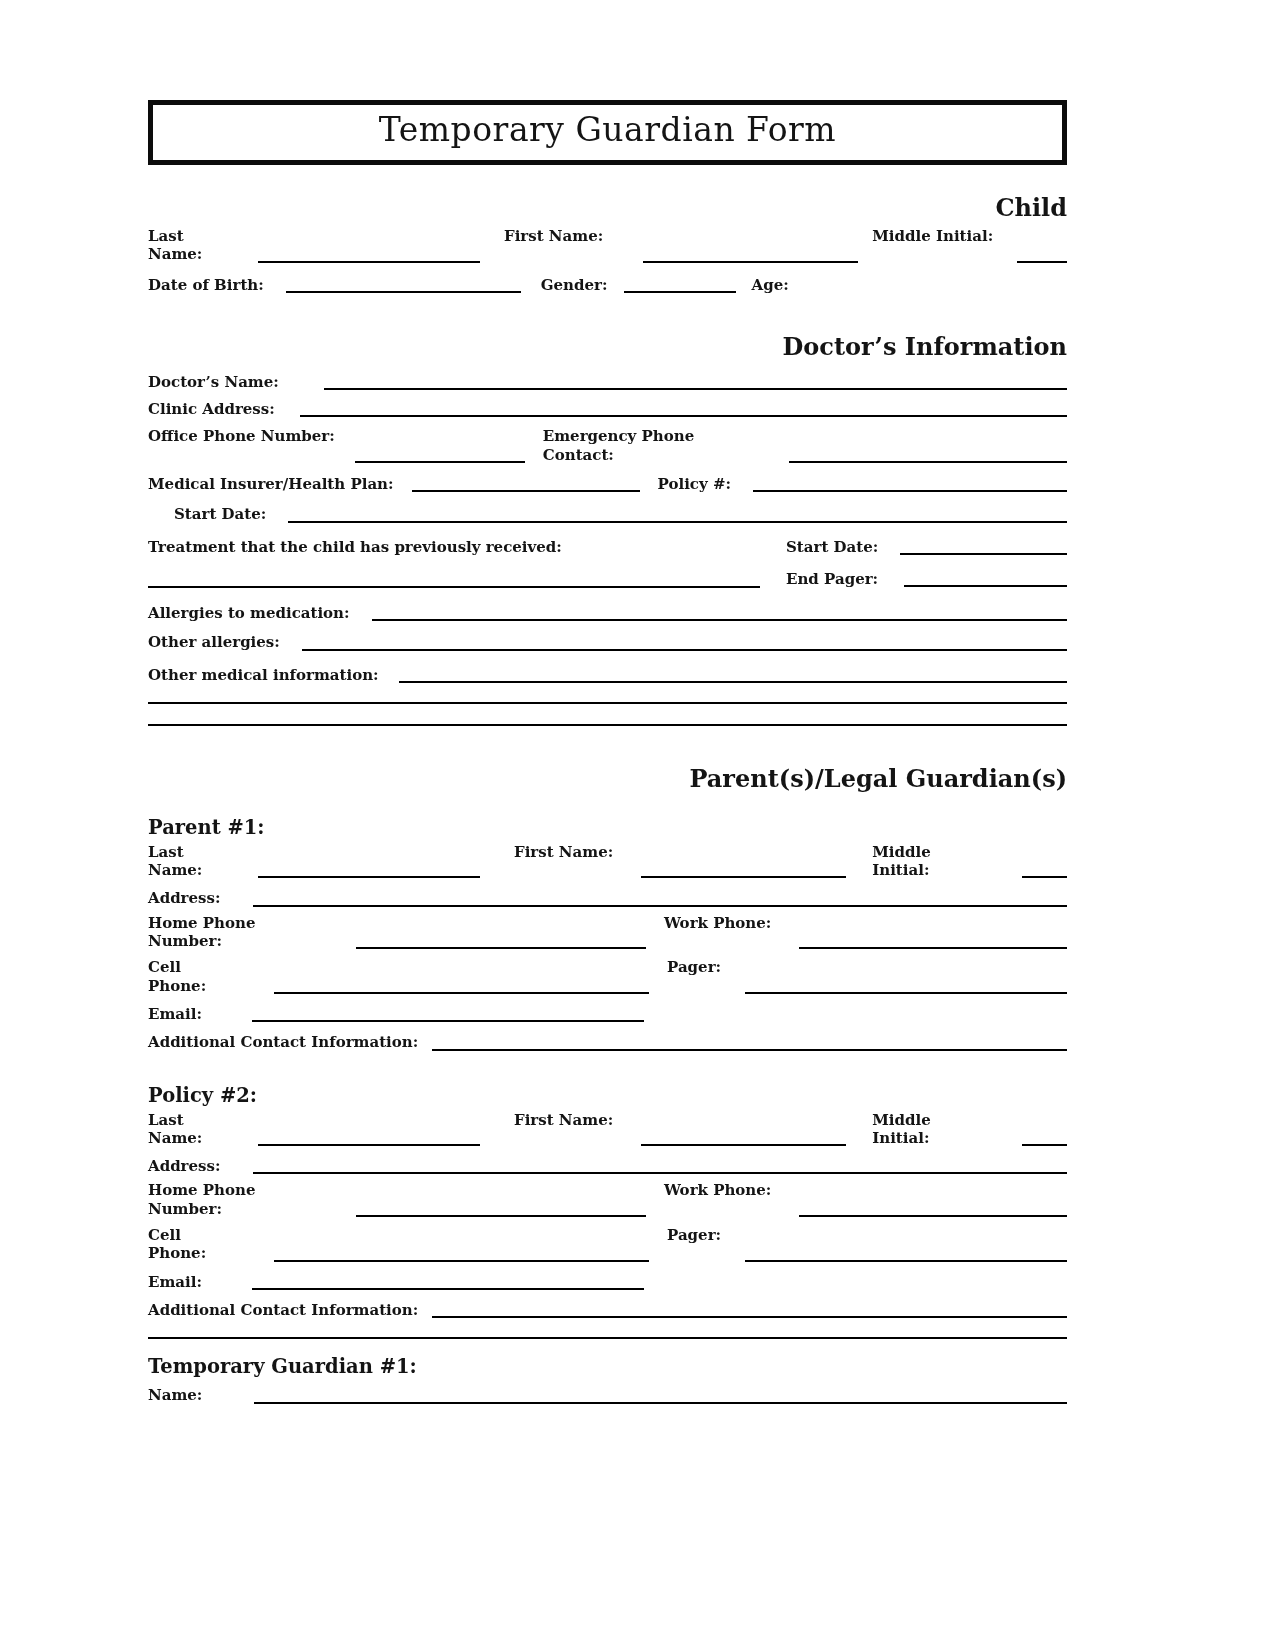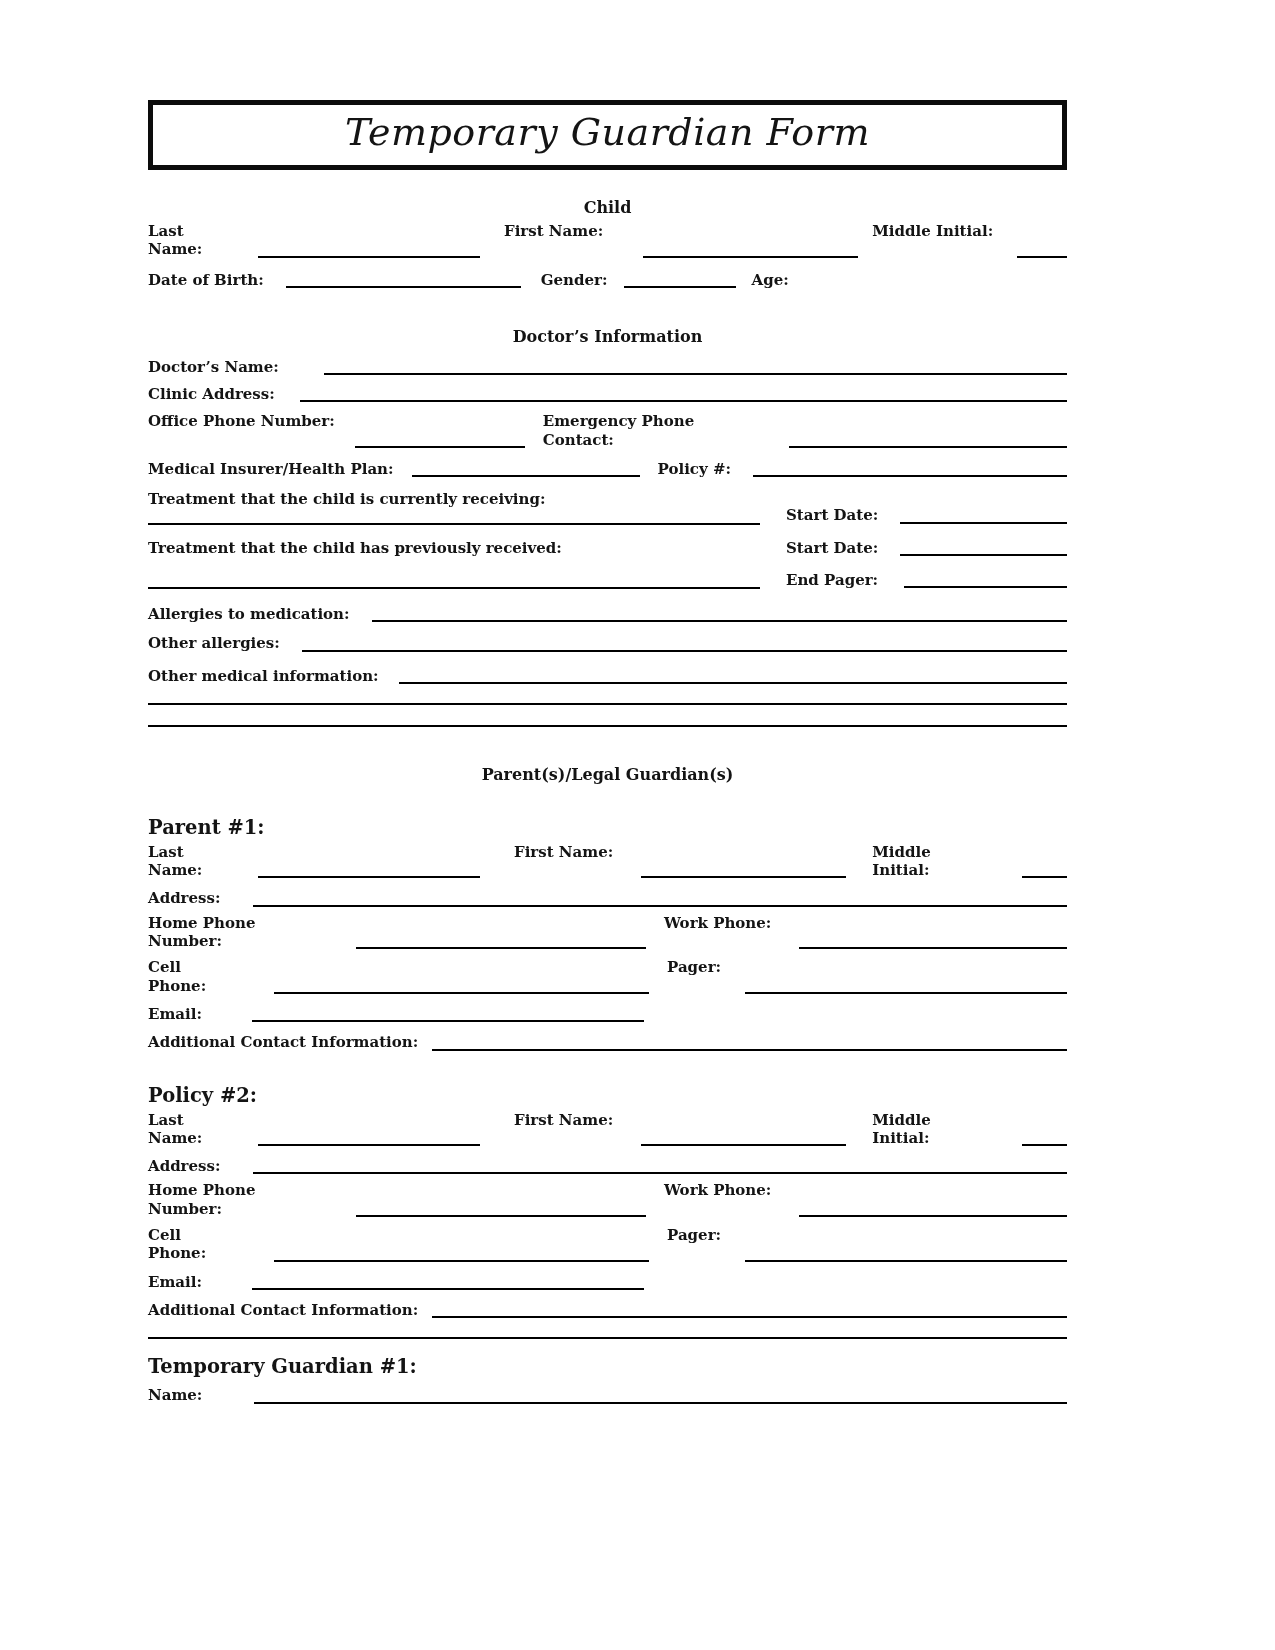--- a/index.html
+++ b/index.html
@@ -14,28 +14,27 @@
     min-height: 1650px;
     padding: 100px 208px 60px 148px;
     background: #ffffff;
   }
   .title-box {
     border: 5px solid #0c0c0c;
     padding: 5px 10px 11px 10px;
     text-align: center;
   }
   .title-box h1 {
-    font-size: 38px;
+    font-size: 33px;
     font-weight: 400;
     letter-spacing: 0.5px;
-    font-style: italic;
   }
   .sec {
-    text-align: center;
-    font-size: 16px;
+    text-align: right;
+    font-size: 24px;
     font-weight: bold;
   }
   .sub {
     font-size: 19.5px;
     font-weight: bold;
   }
   .row { display: flex; align-items: flex-end; }
   .row > * { flex: 0 0 auto; }
   .lbl { font-size: 15px; line-height: 1.22; font-weight: bold; }
   .nowrap { white-space: nowrap; }
@@ -126,24 +125,20 @@
     <span class="lbl nowrap">Medical Insurer/Health Plan:</span>
     <span class="sp" style="width:18px"></span>
     <span class="line" style="width:228px"></span>
     <span class="sp" style="width:18px"></span>
     <span class="lbl nowrap">Policy #:</span>
     <span class="sp" style="width:22px"></span>
     <span class="line grow"></span>
   </div>
 
   <div class="tblock" style="margin-top:12px">
-    <div class="tleft">
-      <div class="lbl">Treatment that the child is currently receiving:</div>
-      <div class="hline" style="margin-top:14px"></div>
-    </div>
     <div class="tright">
       <div class="row">
         <span class="lbl nowrap">Start Date:</span>
         <span class="sp" style="width:22px"></span>
         <span class="line grow"></span>
       </div>
     </div>
   </div>
 
   <div class="tblock" style="margin-top:14px">
@@ -180,21 +175,21 @@
   <div class="row" style="margin-top:14px">
     <span class="lbl nowrap">Other medical information:</span>
     <span class="sp" style="width:20px"></span>
     <span class="line grow"></span>
   </div>
   <div class="hline" style="margin-top:18px"></div>
   <div class="hline" style="margin-top:20px"></div>
 
   <h2 class="sec" style="margin-top:38px">Parent(s)/Legal Guardian(s)</h2>
 
-  <div class="sub" style="margin-top:32px">Parent #1:</div>
+  <div class="sub" style="margin-top:23px">Parent #1:</div>
 
   <div class="row" style="margin-top:4px">
     <span class="lbl" style="width:80px">Last Name:</span>
     <span class="sp" style="width:30px"></span>
     <span class="line" style="width:222px"></span>
     <span class="sp" style="width:34px"></span>
     <span class="lbl top nowrap">First Name:</span>
     <span class="sp" style="width:28px"></span>
     <span class="line" style="width:205px"></span>
     <span class="sp" style="width:26px"></span>

